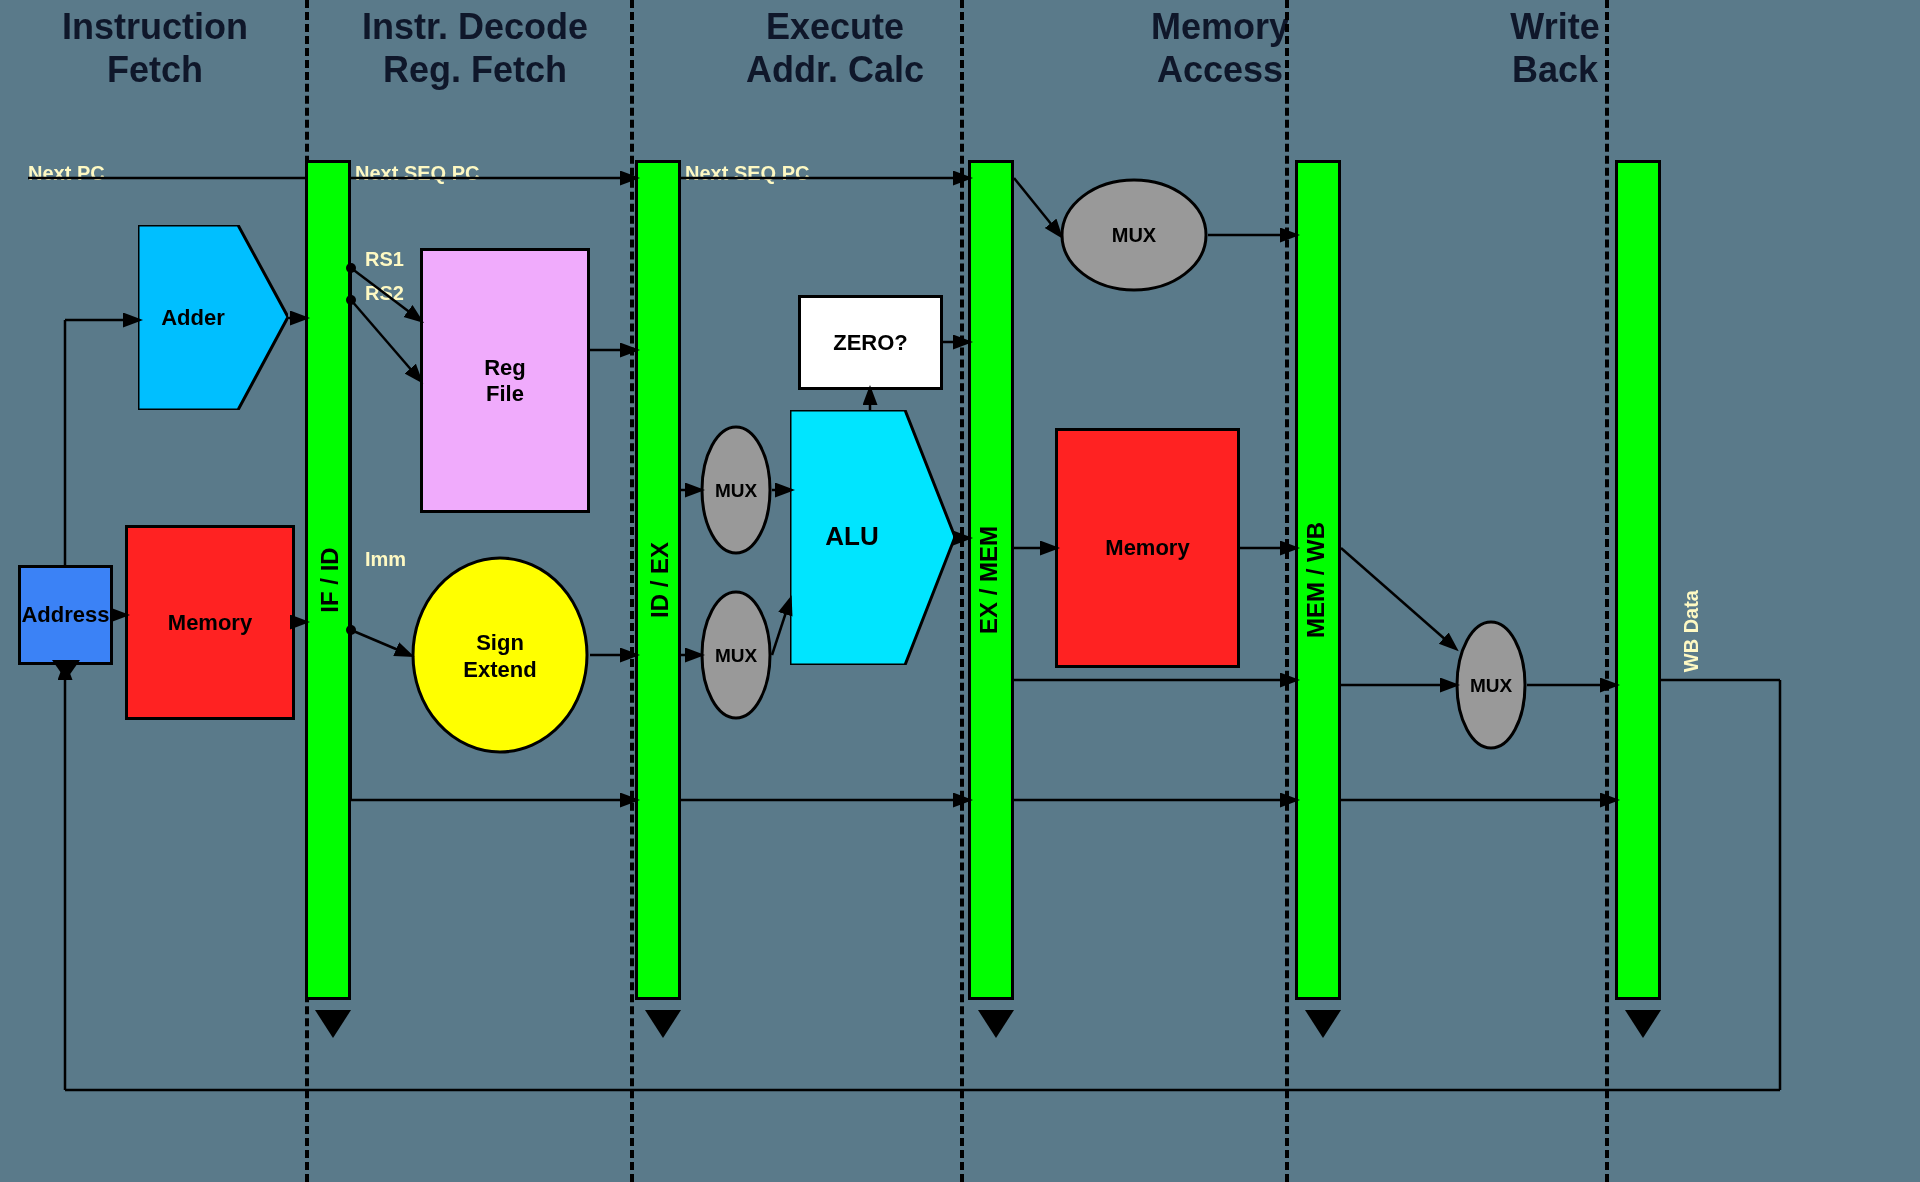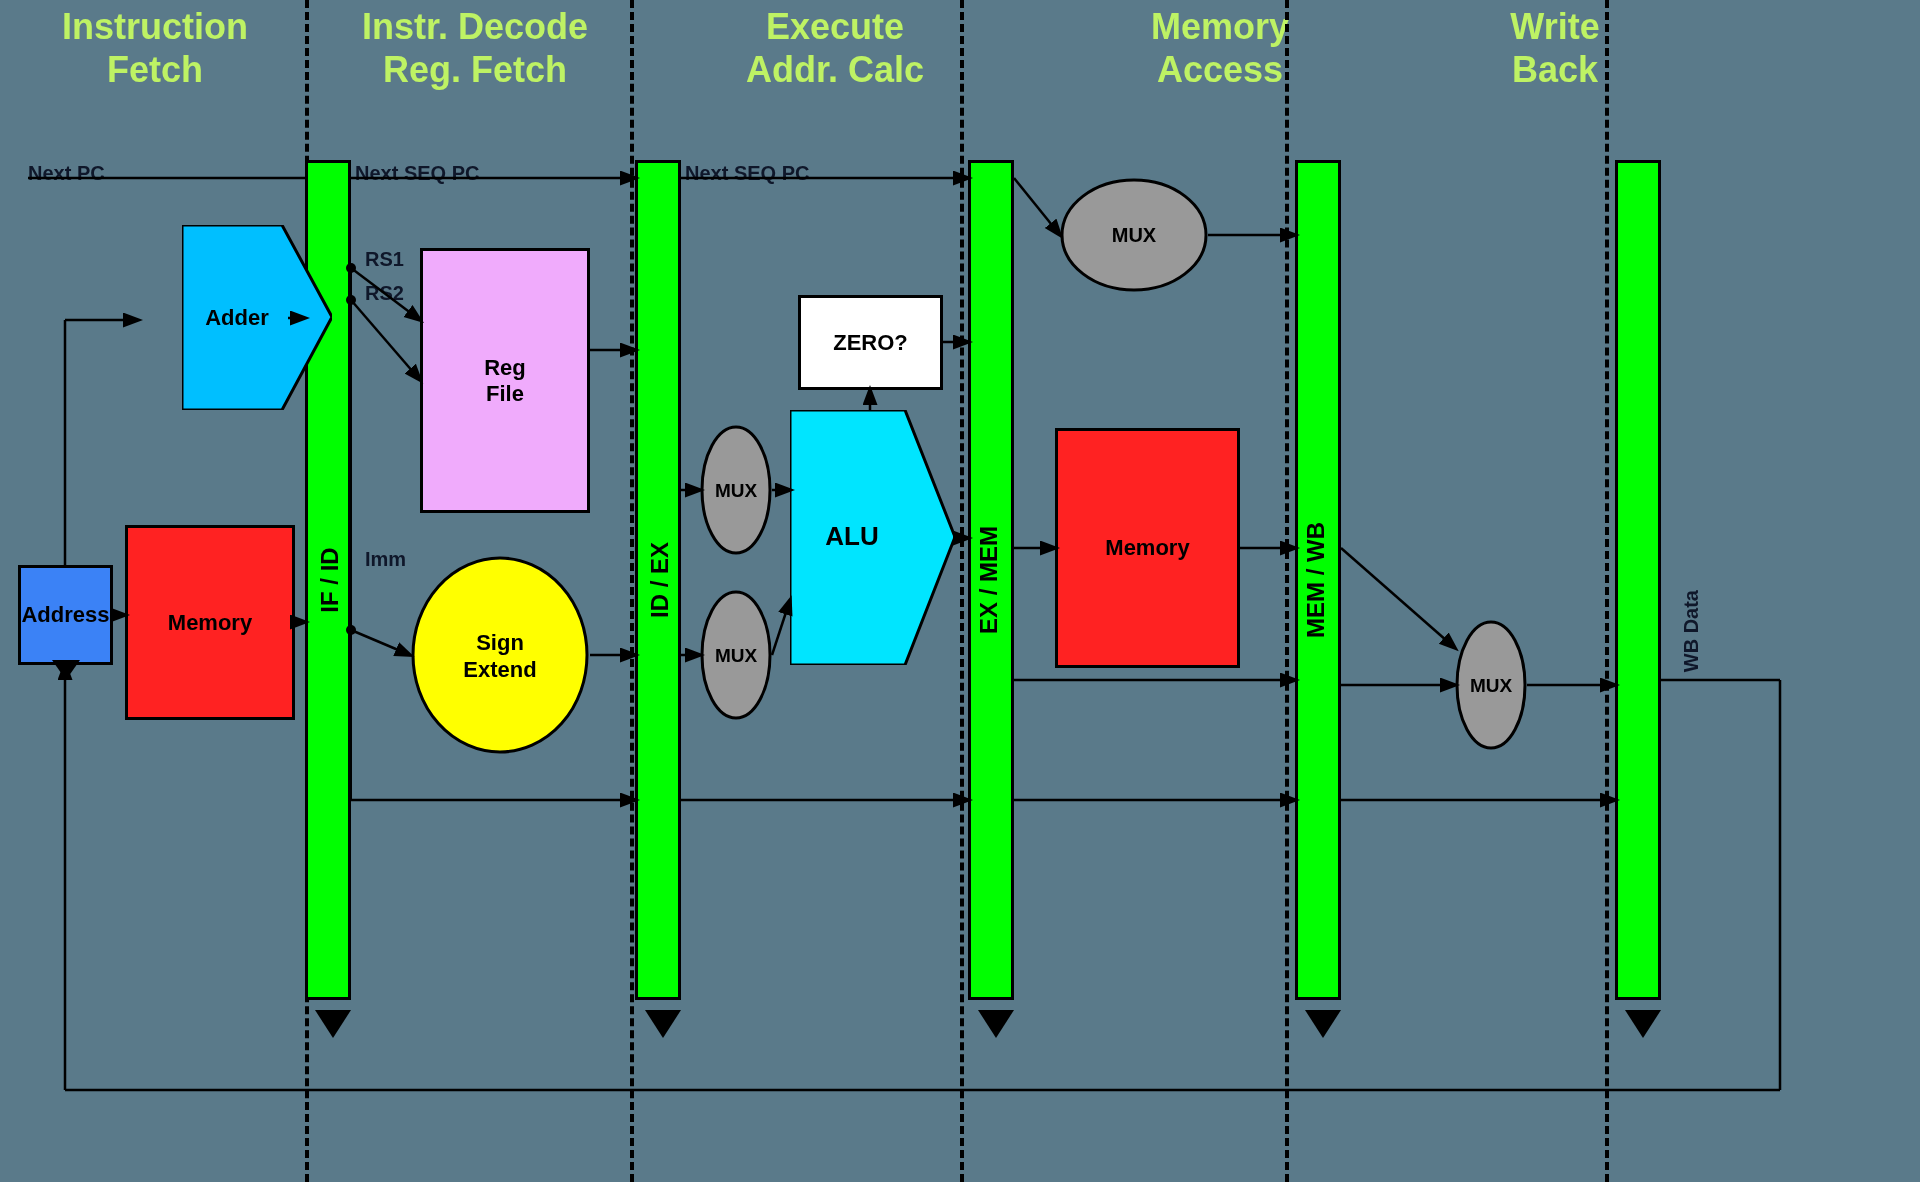--- a/index.html
+++ b/index.html
@@ -12,21 +12,21 @@
       position: relative;
     }
 
     
     .stage-header {
       position: absolute;
       top: 0;
       text-align: center;
       font-size: 36px;
       font-weight: bold;
-      color: #bef264;
+      color: #0f172a;
       line-height: 1.2;
     }
 
     
     .pipeline-reg {
       position: absolute;
       background: #00ff00;
       border: 3px solid #000;
     }
 
@@ -79,21 +79,21 @@
       top: 0;
       bottom: 0;
       width: 3px;
       border-left: 4px dashed #000;
     }
 
     .signal-label {
       position: absolute;
       font-size: 20px;
       font-weight: bold;
-      color: #0f172a;
+      color: #fef9c3;
     }
   </style>
 </head>
 <body>
 
 <div class="stage-header" style="left:10px; width:290px; top:5px;">Instruction<br>Fetch</div>
 <div class="stage-header" style="left:310px; width:330px; top:5px;">Instr. Decode<br>Reg. Fetch</div>
 <div class="stage-header" style="left:640px; width:390px; top:5px;">Execute<br>Addr. Calc</div>
 <div class="stage-header" style="left:1050px; width:340px; top:5px;">Memory<br>Access</div>
 <div class="stage-header" style="left:1400px; width:310px; top:5px;">Write<br>Back</div>
@@ -126,21 +126,21 @@
 
 <div class="pipeline-reg" style="left:1615px; top:160px; width:46px; height:840px; background:#00ff00; border:3px solid #000;"></div>
 <div class="reg-arrow" style="left:1625px; top:1010px;"></div>
 
 <div class="unit" style="left:18px; top:565px; width:95px; height:100px; background:#3b82f6; border:3px solid #000; flex-direction:column;">
   <span>Address</span>
 
   <div style="position:absolute; bottom:-18px; left:50%; transform:translateX(-50%); width:0; height:0; border-left:14px solid transparent; border-right:14px solid transparent; border-top:20px solid #000;"></div>
 </div>
 
-<div style="position:absolute; left:138px; top:225px; width:150px; height:185px;margin-left:44px;">
+<div style="position:absolute; left:138px; top:225px; width:150px; height:185px;">
   <svg viewBox="0 0 150 185" width="150" height="185">
 
     <polygon points="0,0 100,0 150,92 100,185 0,185" fill="#00bfff" stroke="#000" stroke-width="3"></polygon>
     <text x="55" y="100" text-anchor="middle" font-size="22" font-weight="bold" fill="#000">Adder</text>
   </svg>
 </div>
 
 <div class="unit" style="left:125px; top:525px; width:170px; height:195px; background:#ff2222; border:3px solid #000;">
   <span>Memory</span>
 </div>

